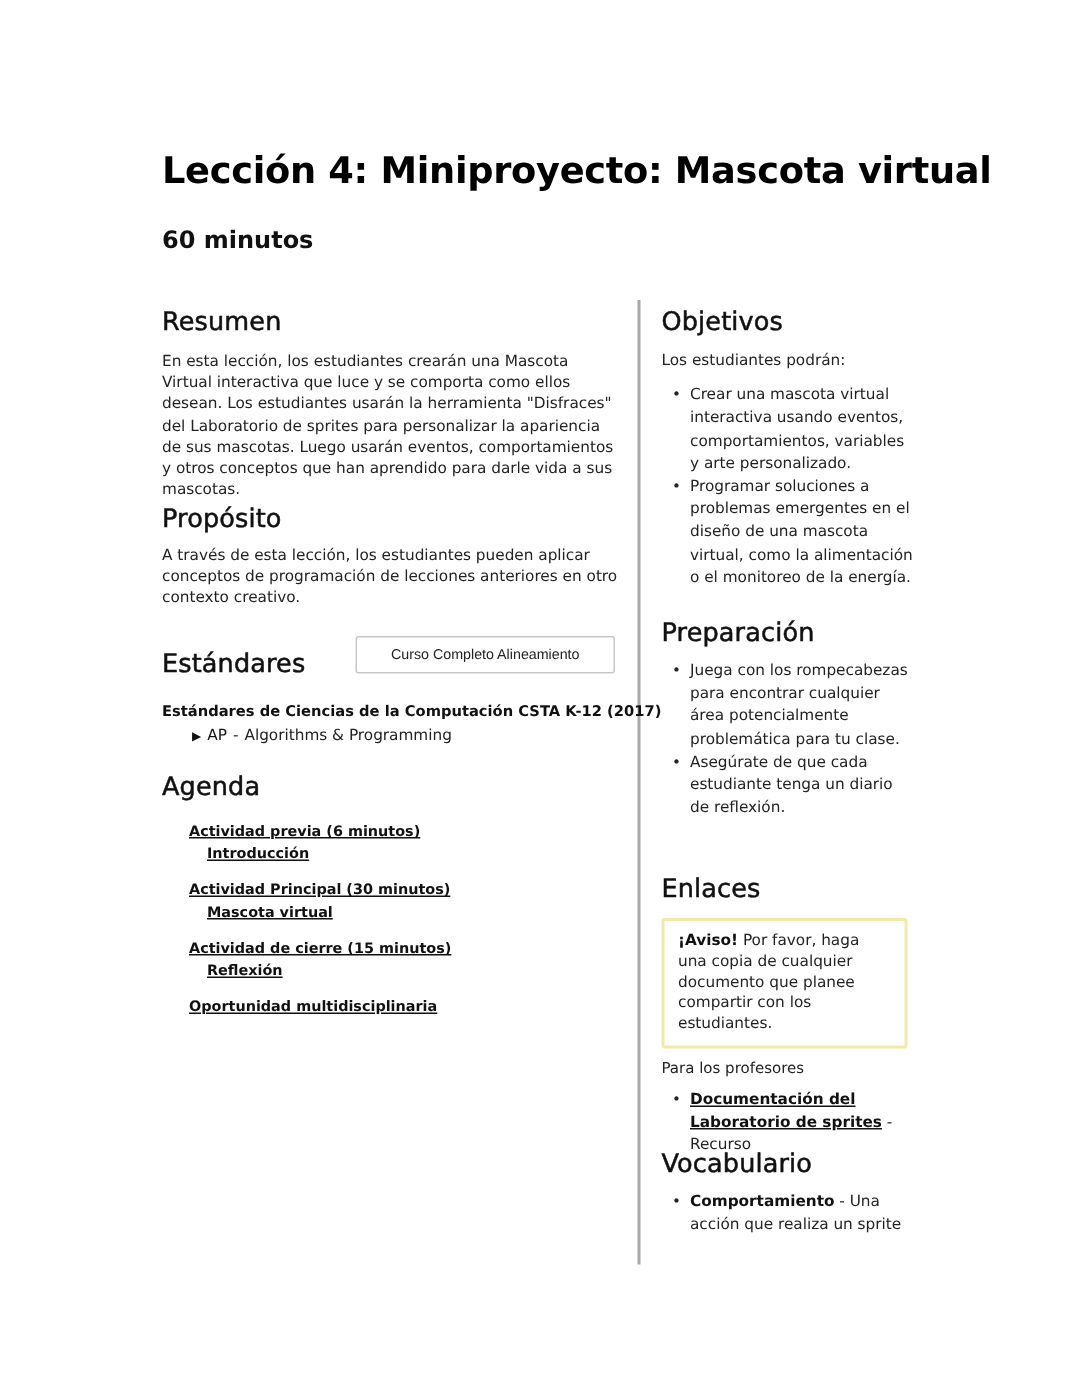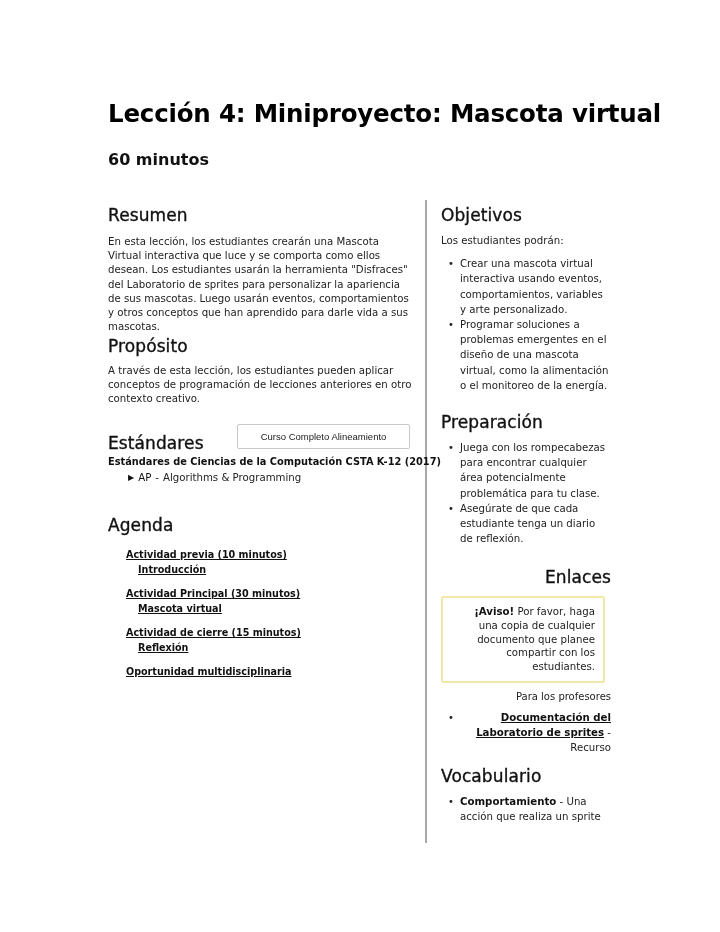--- a/index.html
+++ b/index.html
@@ -47,21 +47,21 @@
 
   #sec-estandares { position: absolute; left: 0; top: 233px; width: 310px; }
   #sec-estandares h2 { margin-top: 0; }
   .align-button {
     position: absolute; left: 129px; top: -9px; width: 173px; height: 25px;
     border: 1px solid #c8c8c8; border-radius: 2px; background: #fff;
     font-size: 9.5px; color: #222; text-align: center; line-height: 23px;
     cursor: pointer;
   }
   .std-framework {
-    margin-top: 3px; font-size: 9.8px; font-weight: bold; color: #111;
+    margin-top: 16px; font-size: 9.8px; font-weight: bold; color: #111;
     white-space: nowrap;
   }
   .std-item {
     margin-top: 5px; margin-left: 20px; font-size: 10.2px; color: #222;
     display: flex; align-items: center; gap: 4px; cursor: pointer;
   }
   .std-item .tri { font-size: 8px; color: #111; }
   .std-item b { font-weight: normal; color: #111; }
 
   #sec-agenda { position: absolute; left: 0; top: 315px; width: 310px; }
@@ -78,21 +78,21 @@
   #sec-objetivos .lead { margin-top: 9px; }
   ul.bullets { list-style: none; margin-top: 8px; }
   ul.bullets li {
     position: relative; padding-left: 19px; font-size: 10.2px; line-height: 15.2px; color: #222;
   }
   ul.bullets li::before {
     content: "•"; position: absolute; left: 7px; top: 0; color: #222; font-size: 10px;
   }
 
   #sec-preparacion { position: absolute; left: 0; top: 212px; width: 170px; }
-  #sec-enlaces { position: absolute; left: 0; top: 367px; width: 170px; text-align: right; }
+  #sec-enlaces { position: absolute; left: 0; top: 383px; width: 170px; }
   .notice {
     margin-top: 9px; width: 164px; border: 2px solid #f2e8a8; border-radius: 2px;
     background: #fff; padding: 7px 8px 7px 9px;
     font-size: 10.2px; line-height: 13.8px; color: #222;
   }
   .notice b { font-weight: bold; color: #111; }
   .for-teachers { margin-top: 8px; font-size: 10px; color: #222; }
   .link-res { font-weight: bold; color: #111; text-decoration: underline; cursor: pointer; }
 
   #sec-vocab { position: absolute; left: 0; top: 566px; width: 170px; }
@@ -129,21 +129,21 @@
         <b>AP</b>
         <span> - </span>
         <span>Algorithms &amp; Programming</span>
       </div>
     </section>
 
     <section id="sec-agenda">
       <h2 class="section">Agenda</h2>
       <div class="agenda-list">
         <div class="agenda-group">
-          <a class="agenda-link">Actividad previa (10 minutos)</a>
+          <a class="agenda-link">Actividad previa (6 minutos)</a>
           <a class="agenda-link agenda-sub">Introducción</a>
         </div>
         <div class="agenda-group">
           <a class="agenda-link">Actividad Principal (30 minutos)</a>
           <a class="agenda-link agenda-sub">Mascota virtual</a>
         </div>
         <div class="agenda-group">
           <a class="agenda-link">Actividad de cierre (15 minutos)</a>
           <a class="agenda-link agenda-sub">Reflexión</a>
         </div>

